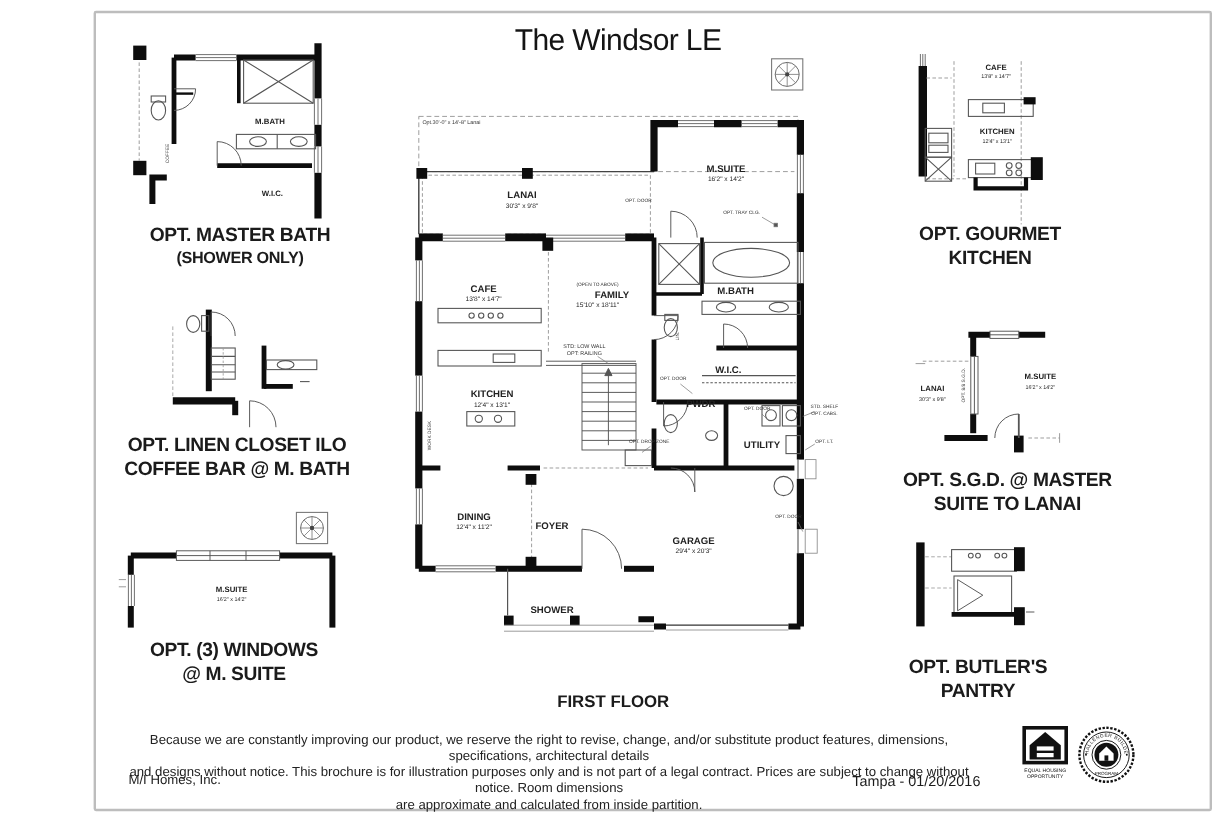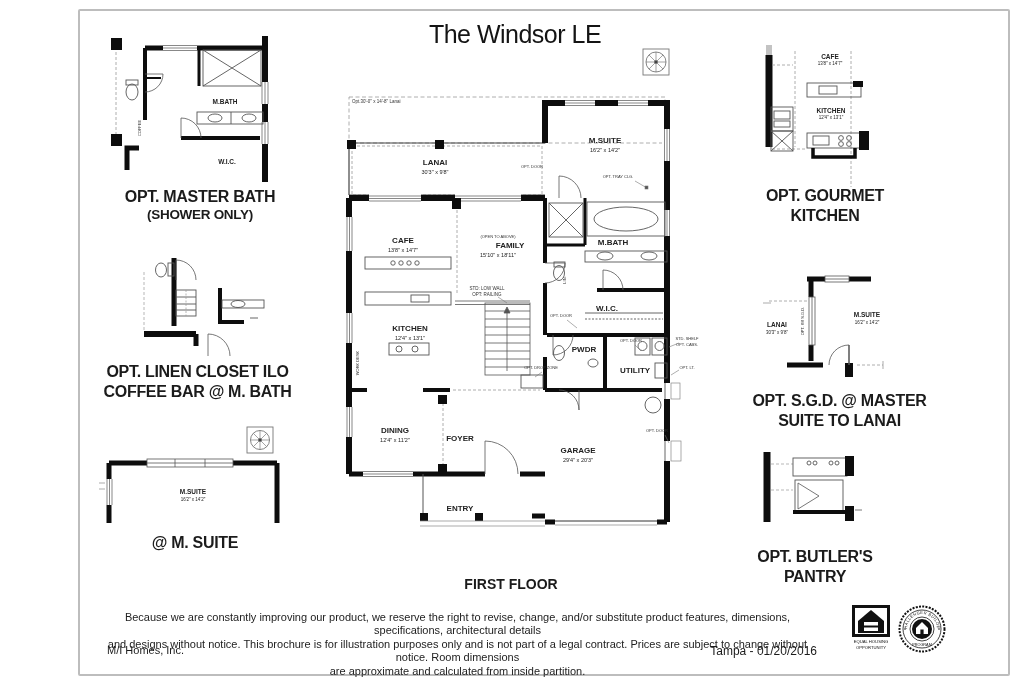--- a/index.html
+++ b/index.html
@@ -138,20 +138,21 @@
     <g>
       <rect x="0" y="54" width="9" height="26" fill="#fff"></rect>
       <path d="M2 54 V80 M4.5 54 V80 M7 54 V80" stroke="#555" stroke-width="0.7"></path>
       <path d="M-6 58 H0 M-6 64 H0" stroke="#888" stroke-width="0.7"></path>
     </g>
   </svg>
   <span class="rms" style="left:88px;top:63px;">M.SUITE</span>
   <span class="dims" style="left:88px;top:73px;">16'2" x 14'2"</span>
 </div>
 <div class="cap" style="left:100px;top:533px;width:190px;">
+  <span class="l1">OPT. (3) WINDOWS</span>
   <span class="l2">@ M. SUITE</span>
 </div>
 
 <div class="plan" style="left:335px;top:45px;width:370px;height:500px;">
   <svg width="370" height="500" viewBox="0 0 370 500">
     <g fill="none" stroke="#9a9a9a" stroke-width="0.8">
       <rect x="14" y="52" width="316" height="46" stroke-dasharray="4 2.5"></rect>
       <rect x="17" y="101" width="190" height="49" stroke-dasharray="3 2"></rect>
       <path d="M122 160 V250" stroke-dasharray="3 2"></path>
       <path d="M108 358 V420" stroke-dasharray="3 2"></path>
@@ -295,31 +296,31 @@
   <span class="dim" style="left:163px;top:207px;">15'10" x 18'11"</span>
   <span class="rm" style="left:278px;top:194px;">M.BATH</span>
   <span class="nt" style="left:152px;top:242px;">STD: LOW WALL</span>
   <span class="nt" style="left:152px;top:248px;">OPT: RAILING</span>
   <span class="nt2 vert" style="left:230px;top:235px;">LIN.</span>
   <span class="rm" style="left:272px;top:260px;">W.I.C.</span>
   <span class="nt2" style="left:226px;top:269px;">OPT. DOOR</span>
   <span class="rm" style="left:75px;top:280px;">KITCHEN</span>
   <span class="dim" style="left:75px;top:290px;">12'4" x 13'1"</span>
   <span class="nt2 vert" style="left:23px;top:318px;">WORK DESK</span>
-  <span class="rm" style="left:249px;top:301px;">PWDR</span>
+  <span class="rm" style="left:249px;top:288px;">PWDR</span>
   <span class="nt2" style="left:296px;top:294px;">OPT. DOOR</span>
   <span class="rm" style="left:300px;top:322px;">UTILITY</span>
   <span class="nt2" style="left:206px;top:321px;">OPT. DROP ZONE</span>
   <span class="nt2" style="left:352px;top:292px;">STD. SHELF</span>
   <span class="nt2" style="left:352px;top:298px;">OPT. CABS.</span>
   <span class="nt2" style="left:352px;top:321px;">OPT. LT.</span>
   <span class="rm" style="left:60px;top:382px;">DINING</span>
   <span class="dim" style="left:60px;top:392px;">12'4" x 11'2"</span>
   <span class="rm" style="left:125px;top:390px;">FOYER</span>
-  <span class="rm" style="left:125px;top:460px;">ENTRY</span>
+  <span class="rm" style="left:125px;top:460px;">SHOWER</span>
   <span class="rm" style="left:243px;top:402px;">GARAGE</span>
   <span class="dim" style="left:243px;top:412px;">29'4" x 20'3"</span>
   <span class="nt2" style="left:322px;top:384px;">OPT. DOOR</span>
 </div>
 <div class="first-floor">FIRST FLOOR</div>
 
 <div class="plan" style="left:755px;top:45px;width:145px;height:150px;">
   <svg width="145" height="150" viewBox="0 0 145 150">
     <path d="M14 10 V102" stroke="#0d0d0d" stroke-width="7" fill="none"></path>
     <path d="M12 0 V10 M14 0 V10 M16 0 V10" stroke="#555" stroke-width="0.7" fill="none"></path>

